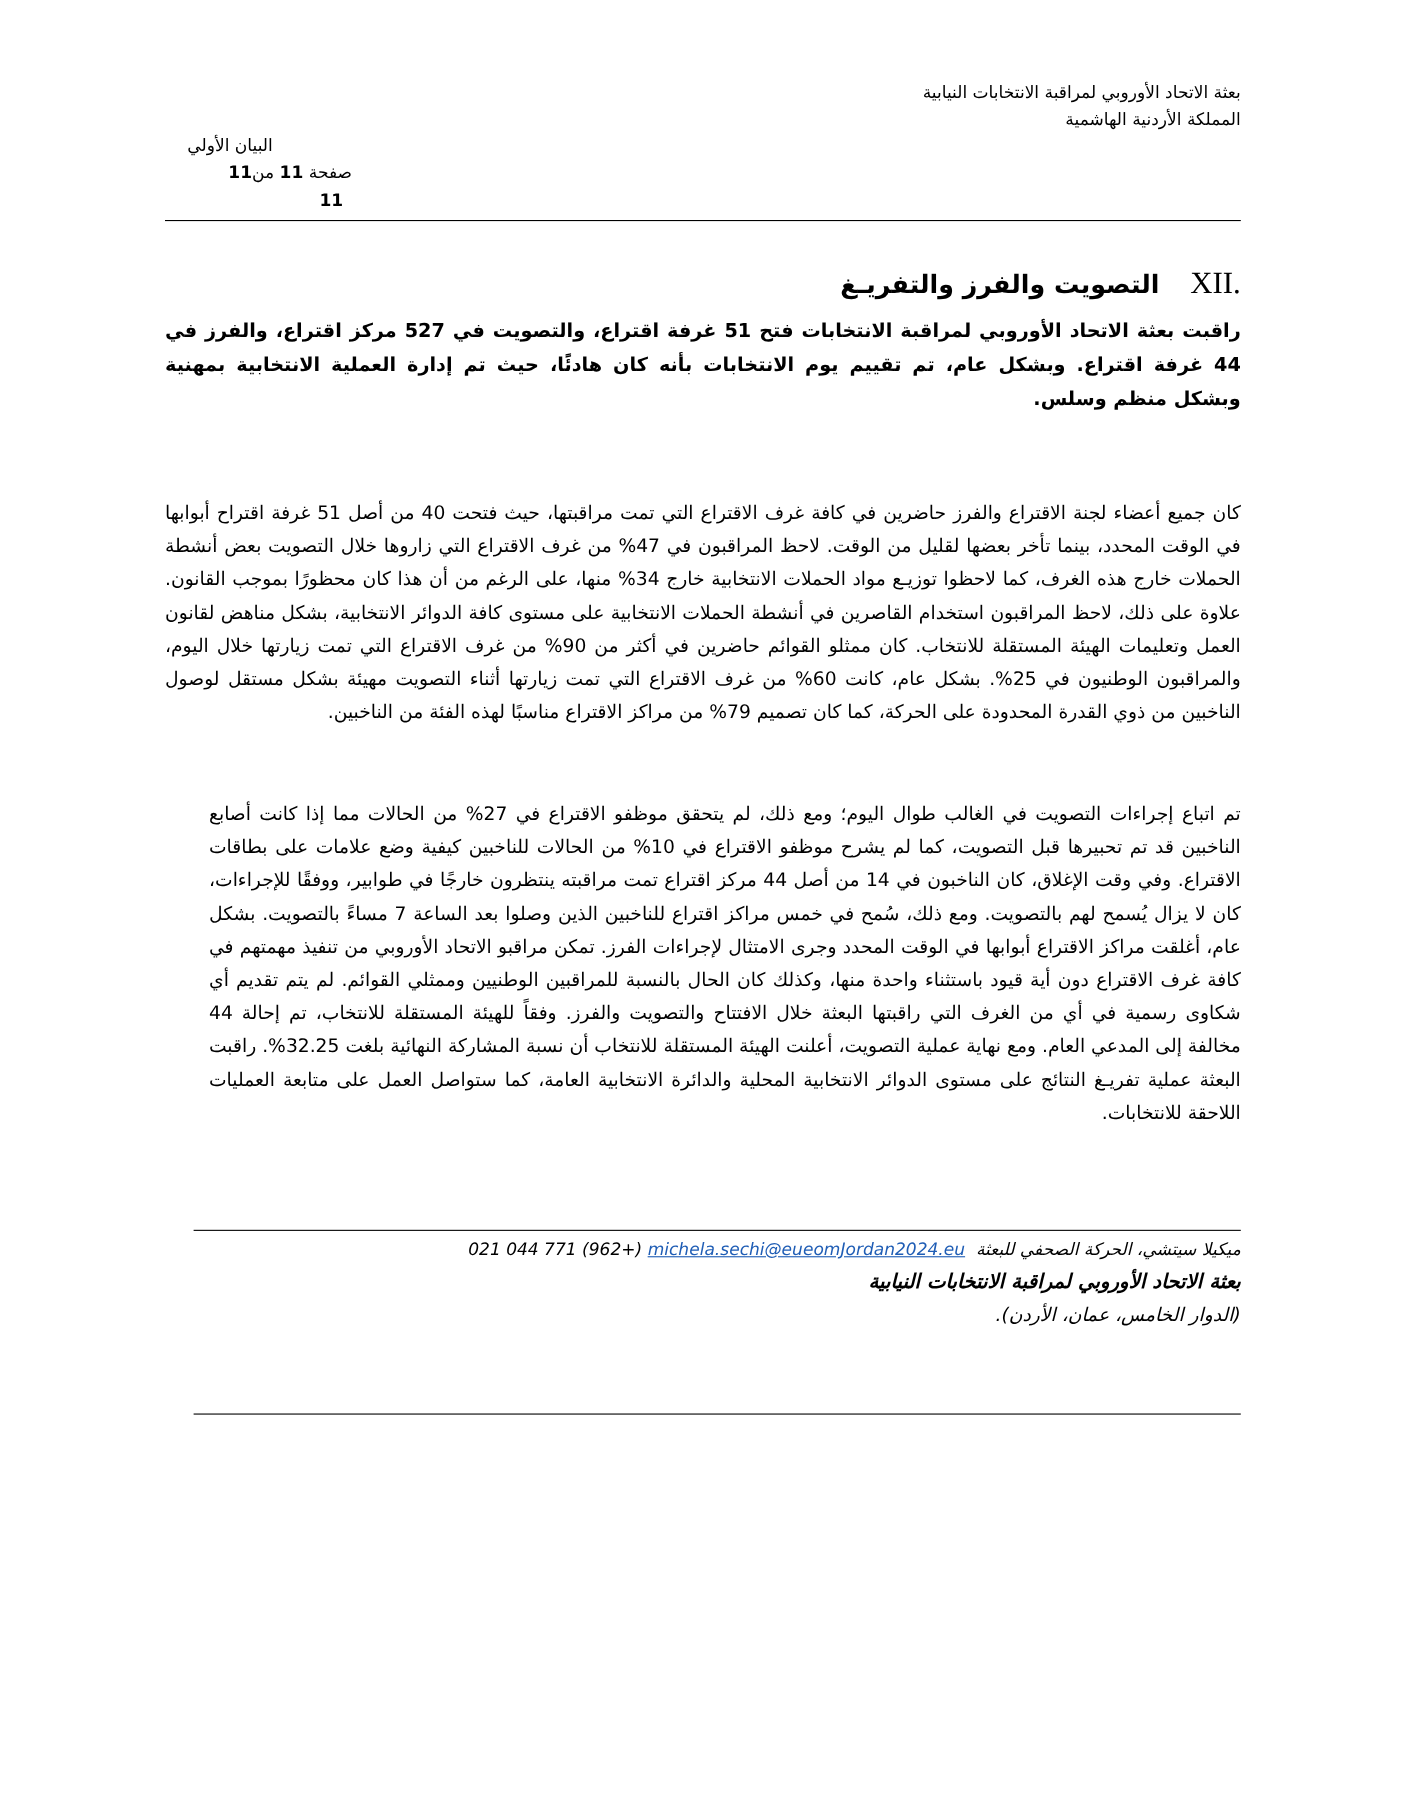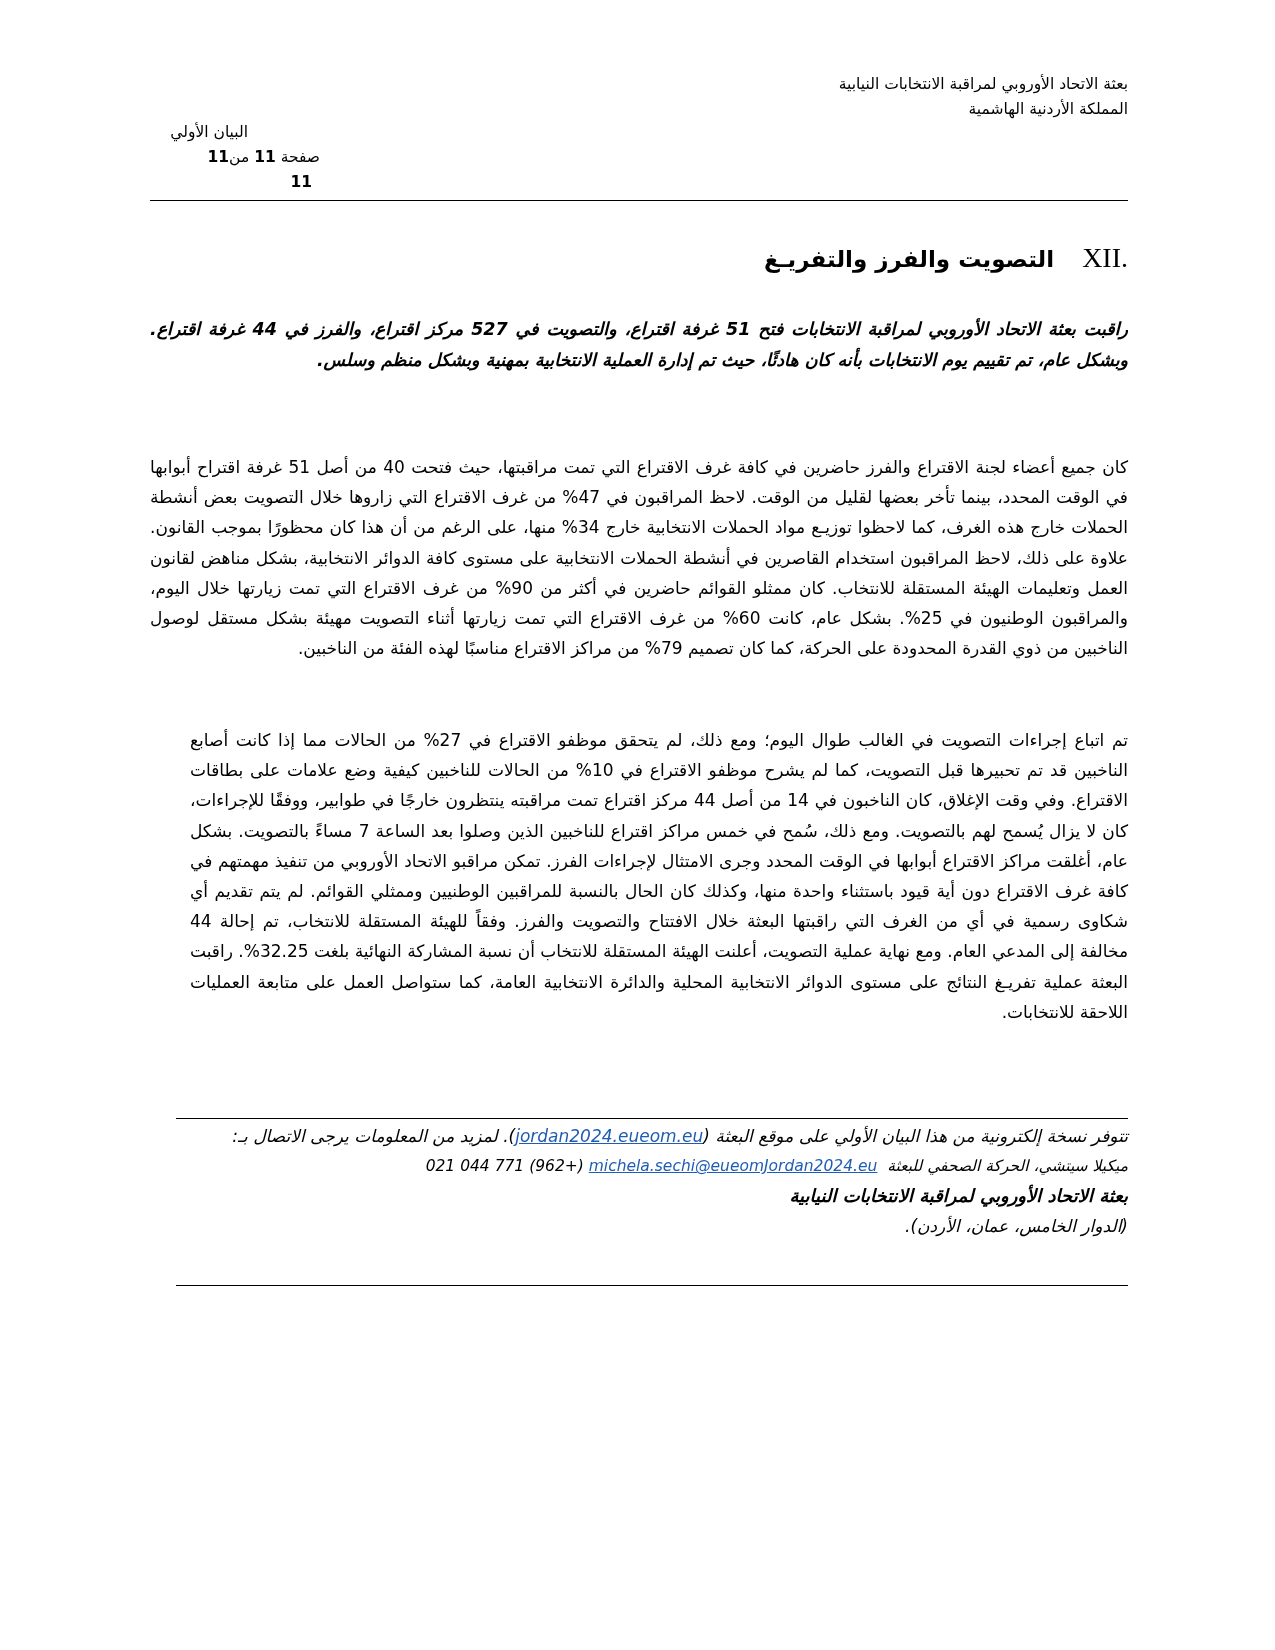--- a/index.html
+++ b/index.html
@@ -7,22 +7,22 @@
          font-family: "DejaVu Sans", "Liberation Sans", sans-serif; color: #000; }
   .abs { position: absolute; }
   .hdr-right { right: 147px; top: 72px; width: 420px; text-align: right; direction: rtl;
                font-size: 15.5px; line-height: 25px; }
   .hdr-left { left: 150px; top: 72px; width: 170px; direction: rtl; text-align: right; font-size: 15.5px; line-height: 25px; margin-top: 48px; }
   .hdr-left .row { display: block; }
   .hdr-left .b { font-weight: bold; }
   .rule-top { left: 150px; top: 200px; width: 978px; height: 1px; background: #000; }
   .section-title { right: 147px; top: 242px; direction: rtl; font-size: 23px; font-weight: bold; display: flex; align-items: baseline; gap: 28px; }
   .section-title .num { font-family: "Liberation Serif", serif; font-weight: normal; font-size: 28px; direction: ltr; }
-  .lead { left: 150px; right: 147px; top: 314px; direction: rtl; text-align: justify; text-align-last: right;
-          font-size: 17.5px; font-weight: bold; font-style: italic; line-height: 31px; }
+  .lead { left: 150px; right: 147px; top: 286px; direction: rtl; text-align: justify; text-align-last: right;
+          font-size: 17.5px; font-weight: bold; line-height: 31px; }
   .para { left: 150px; right: 147px; direction: rtl; text-align: justify; text-align-last: right;
           font-size: 17px; line-height: 30.2px; }
   .p1 { top: 428px; margin-top: 24px; }
   .p2 { top: 725px; margin-left: 40px; }
   .rule-mid { left: 176px; top: 1118px; width: 952px; height: 1px; background: #000; }
   .footer { left: 150px; right: 147px; top: 1121px; direction: rtl; text-align: right; font-style: italic; font-size: 17px; line-height: 30px; }
   .footer .line { display: block; }
   .footer a { color: #1f5db5; text-decoration: underline; }
   .footer .contact { font-size: 15.5px; }
   .footer .org { font-weight: bold; font-size: 18px; }
@@ -55,23 +55,20 @@
 </div>
 
 <div class="abs lead">راقبت بعثة الاتحاد الأوروبي لمراقبة الانتخابات فتح 51 غرفة اقتراع، والتصويت في 527 مركز اقتراع، والفرز في 44 غرفة اقتراع. وبشكل عام، تم تقييم يوم الانتخابات بأنه كان هادئًا، حيث تم إدارة العملية الانتخابية بمهنية وبشكل منظم وسلس.</div>
 
 <div class="abs para p1">كان جميع أعضاء لجنة الاقتراع والفرز حاضرين في كافة غرف الاقتراع التي تمت مراقبتها، حيث فتحت 40 من أصل 51 غرفة اقتراح أبوابها في الوقت المحدد، بينما تأخر بعضها لقليل من الوقت. لاحظ المراقبون في 47% من غرف الاقتراع التي زاروها خلال التصويت بعض أنشطة الحملات خارج هذه الغرف، كما لاحظوا توزيـع مواد الحملات الانتخابية خارج 34% منها، على الرغم من أن هذا كان محظورًا بموجب القانون. علاوة على ذلك، لاحظ المراقبون استخدام القاصرين في أنشطة الحملات الانتخابية على مستوى كافة الدوائر الانتخابية، بشكل مناهض لقانون العمل وتعليمات الهيئة المستقلة للانتخاب. كان ممثلو القوائم حاضرين في أكثر من 90% من غرف الاقتراع التي تمت زيارتها خلال اليوم، والمراقبون الوطنيون في 25%. بشكل عام، كانت 60% من غرف الاقتراع التي تمت زيارتها أثناء التصويت مهيئة بشكل مستقل لوصول الناخبين من ذوي القدرة المحدودة على الحركة، كما كان تصميم 79% من مراكز الاقتراع مناسبًا لهذه الفئة من الناخبين.</div>
 <div class="abs para p2">تم اتباع إجراءات التصويت في الغالب طوال اليوم؛ ومع ذلك، لم يتحقق موظفو الاقتراع في 27% من الحالات مما إذا كانت أصابع الناخبين قد تم تحبيرها قبل التصويت، كما لم يشرح موظفو الاقتراع في 10% من الحالات للناخبين كيفية وضع علامات على بطاقات الاقتراع. وفي وقت الإغلاق، كان الناخبون في 14 من أصل 44 مركز اقتراع تمت مراقبته ينتظرون خارجًا في طوابير، ووفقًا للإجراءات، كان لا يزال يُسمح لهم بالتصويت. ومع ذلك، سُمح في خمس مراكز اقتراع للناخبين الذين وصلوا بعد الساعة 7 مساءً بالتصويت. بشكل عام، أغلقت مراكز الاقتراع أبوابها في الوقت المحدد وجرى الامتثال لإجراءات الفرز. تمكن مراقبو الاتحاد الأوروبي من تنفيذ مهمتهم في كافة غرف الاقتراع دون أية قيود باستثناء واحدة منها، وكذلك كان الحال بالنسبة للمراقبين الوطنيين وممثلي القوائم. لم يتم تقديم أي شكاوى رسمية في أي من الغرف التي راقبتها البعثة خلال الافتتاح والتصويت والفرز. وفقاً للهيئة المستقلة للانتخاب، تم إحالة 44 مخالفة إلى المدعي العام. ومع نهاية عملية التصويت، أعلنت الهيئة المستقلة للانتخاب أن نسبة المشاركة النهائية بلغت 32.25%.  راقبت البعثة عملية تفريـغ النتائج على مستوى الدوائر الانتخابية المحلية والدائرة الانتخابية العامة، كما ستواصل العمل على متابعة العمليات اللاحقة للانتخابات.</div>
 
 <div class="abs rule-mid"></div>
 
 <div class="abs footer">
-  <span class="line">
-    <span>تتوفر نسخة إلكترونية من هذا البيان الأولي على موقع البعثة (</span><a class="ltr">jordan2024.eueom.eu</a><span>). لمزيد من المعلومات يرجى الاتصال بـ:</span>
-  </span>
   <span class="line contact" style="padding-right:0;">
     <span>ميكيلا سيتشي، الحركة الصحفي للبعثة</span>
     &nbsp;<span class="ltr">021 044 771 (962+)</span>
     <a class="ltr">michela.sechi@eueomJordan2024.eu</a>
   </span>
   <span class="line org">بعثة الاتحاد الأوروبي لمراقبة الانتخابات النيابية</span>
   <span class="line">(الدوار الخامس، عمان، الأردن).</span>
 </div>
 
 <div class="abs rule-bottom"></div>

